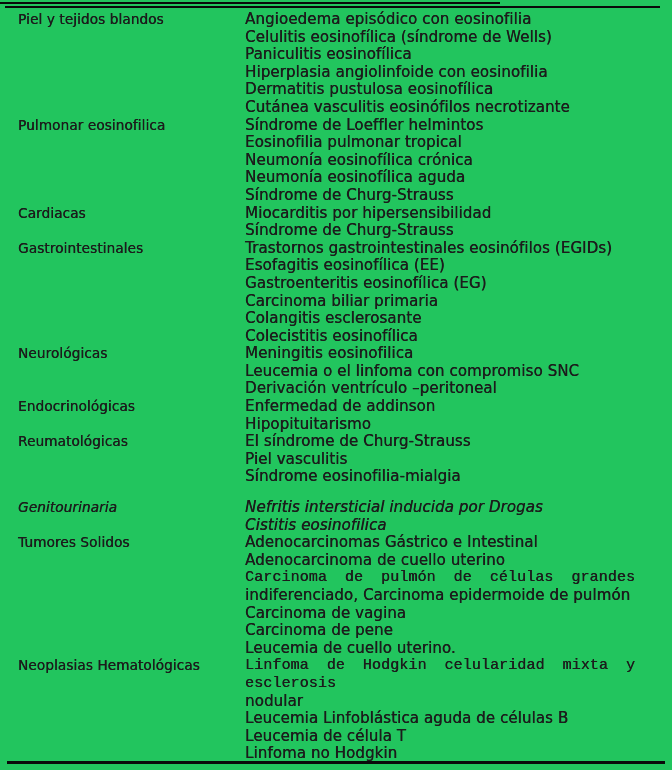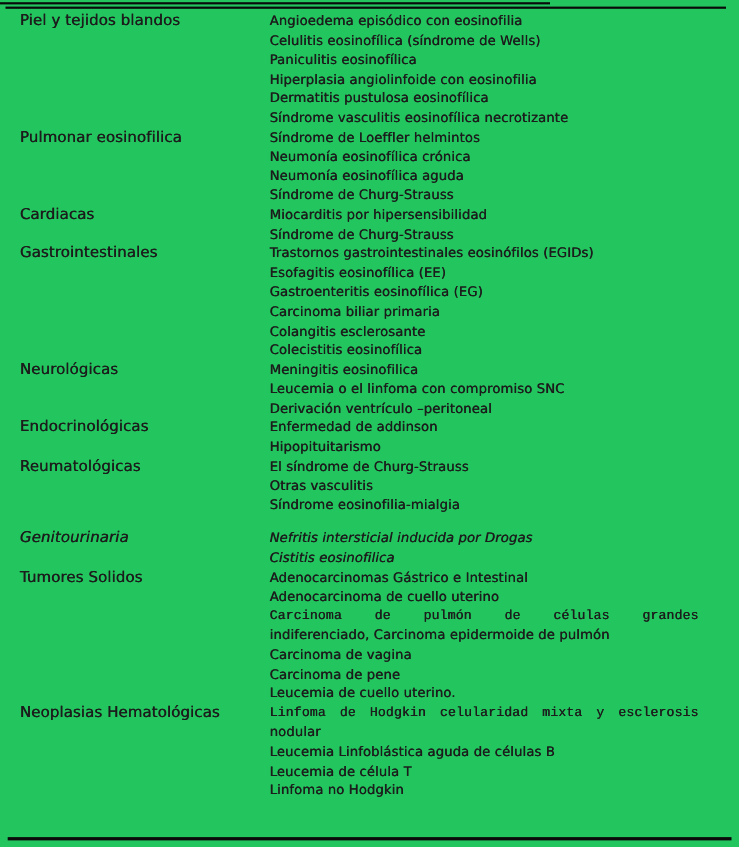--- a/index.html
+++ b/index.html
@@ -30,21 +30,21 @@
     padding-left: 18px;
     flex: 0 0 245px;
     font-size: 13.6px;
     line-height: 17.6px;
     letter-spacing: 0.1px;
     text-shadow: 0.35px 0 0 currentColor;
     white-space: nowrap;
   }
   .items-cell { width: 390px; flex: 0 0 390px; }
   .line {
-    font-size: 12px;
+    font-size: 15px;
     line-height: 17.6px;
     letter-spacing: 0.1px;
     text-shadow: 0.35px 0 0 currentColor;
   }
   .line.stretch {
     text-align: justify;
     text-align-last: justify;
     font-family: Liberation Mono, monospace;
   }
 </style>
@@ -56,27 +56,28 @@
   <div class="rule rule-top"></div>
   <div class="table-body">
       <div class="section-row">
         <div class="cat-cell">Piel y tejidos blandos</div>
         <div class="items-cell">
           <div class="line">Angioedema episódico con eosinofilia</div>
           <div class="line">Celulitis eosinofílica (síndrome de Wells)</div>
           <div class="line">Paniculitis eosinofílica</div>
           <div class="line">Hiperplasia angiolinfoide con eosinofilia</div>
           <div class="line">Dermatitis pustulosa eosinofílica</div>
-          <div class="line">Síndrome vasculitis eosinofílica necrotizante</div>
+          <div class="line">Cutánea vasculitis eosinófilos necrotizante</div>
         </div>
       </div>
       <div class="section-row">
         <div class="cat-cell">Pulmonar eosinofilica</div>
         <div class="items-cell">
           <div class="line">Síndrome de Loeffler helmintos</div>
+          <div class="line">Eosinofilia pulmonar tropical</div>
           <div class="line">Neumonía eosinofílica crónica</div>
           <div class="line">Neumonía eosinofílica aguda</div>
           <div class="line">Síndrome de Churg-Strauss</div>
         </div>
       </div>
       <div class="section-row">
         <div class="cat-cell">Cardiacas</div>
         <div class="items-cell">
           <div class="line">Miocarditis por hipersensibilidad</div>
           <div class="line">Síndrome de Churg-Strauss</div>
@@ -105,21 +106,21 @@
         <div class="cat-cell">Endocrinológicas</div>
         <div class="items-cell">
           <div class="line">Enfermedad de addinson</div>
           <div class="line">Hipopituitarismo</div>
         </div>
       </div>
       <div class="section-row">
         <div class="cat-cell">Reumatológicas</div>
         <div class="items-cell">
           <div class="line">El síndrome de Churg-Strauss</div>
-          <div class="line">Otras vasculitis</div>
+          <div class="line">Piel vasculitis</div>
           <div class="line">Síndrome eosinofilia-mialgia</div>
         </div>
       </div>
       <div class="section-row gap-before">
         <div class="cat-cell">Genitourinaria</div>
         <div class="items-cell">
           <div class="line">Nefritis intersticial inducida por Drogas</div>
           <div class="line">Cistitis eosinofilica</div>
         </div>
       </div>

